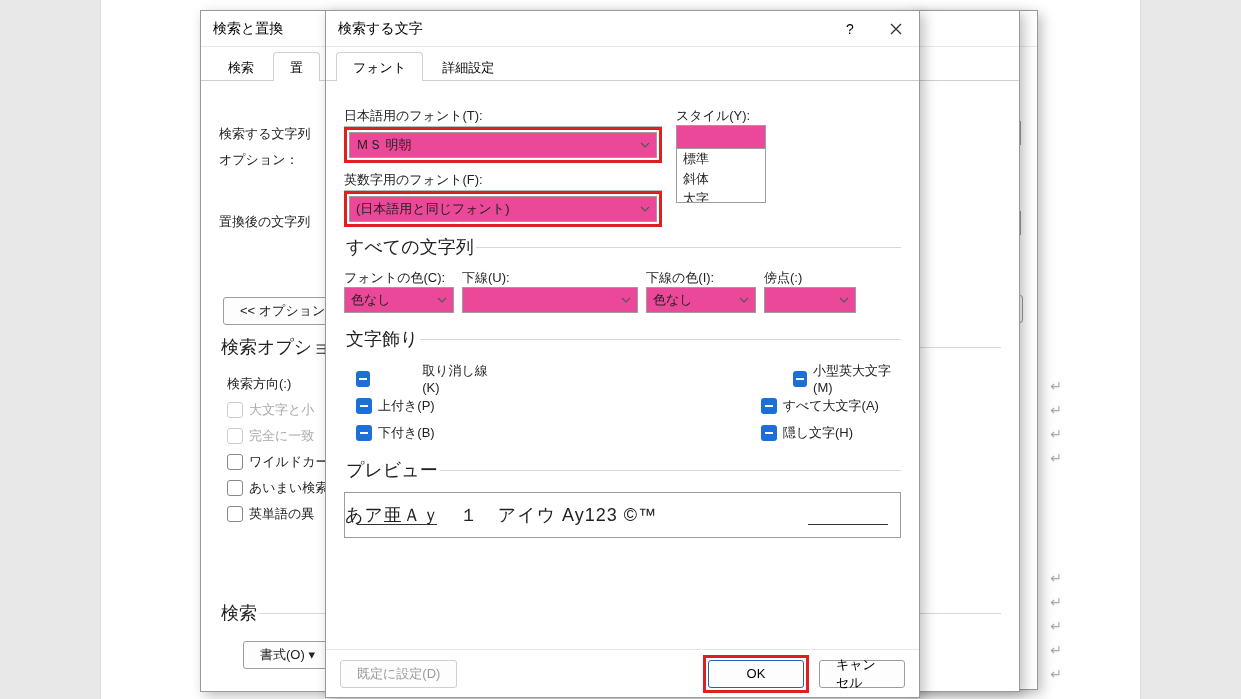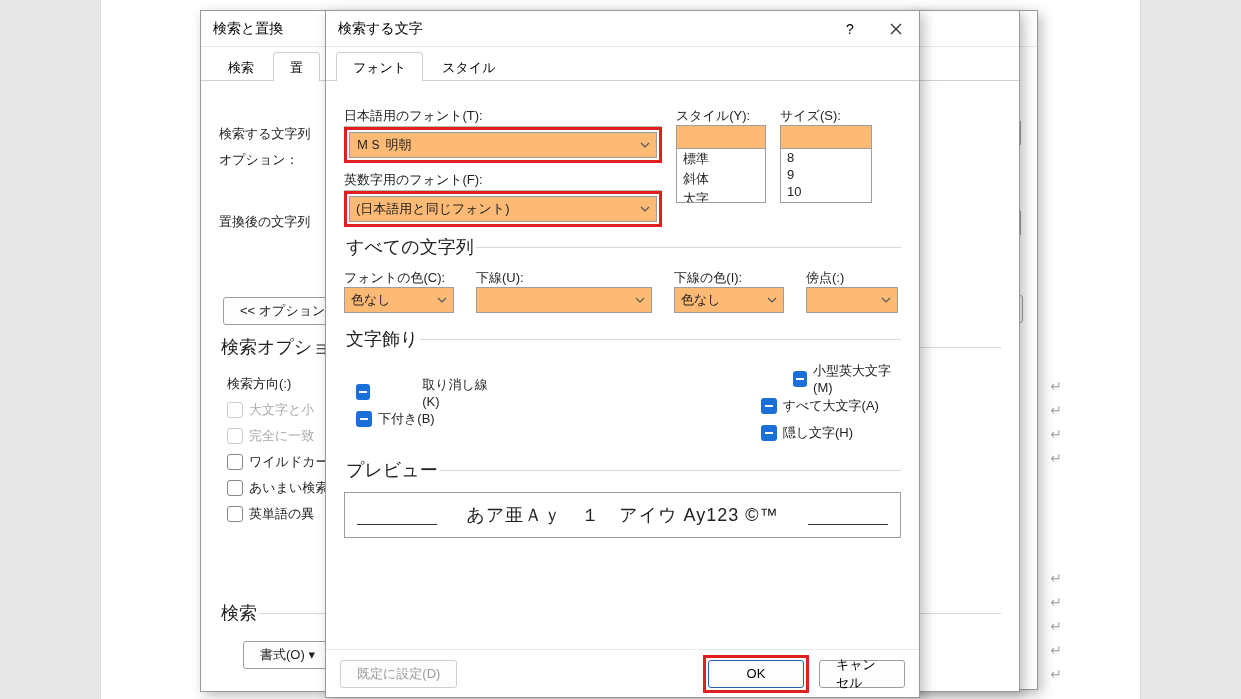--- a/index.html
+++ b/index.html
@@ -14,35 +14,35 @@
   .titlebar .spacer { flex: 1; }
   .titlebar .btn-help, .titlebar .btn-close { width: 46px; height: 36px; display: flex; align-items: center; justify-content: center; font-size: 14px; }
   .btn-close svg { width: 12px; height: 12px; }
 
   .tabrow { display: flex; align-items: flex-end; height: 34px; padding: 0 10px; border-bottom: 1px solid #d0d0d0; gap: 2px; }
   .tab { padding: 6px 16px 4px 16px; font-size: 13px; border: 1px solid transparent; border-bottom: none; position: relative; top: 1px; }
   .tab.active { background: #fff; border-color: #d0d0d0; border-radius: 4px 4px 0 0; }
   .body-pad { padding: 14px 18px 6px 18px; font-size: 13px; color: #222; }
 
   .label { font-size: 13px; color: #222; }
-  .ctrl { border: 1px solid #9d9d9d; height: 26px; background: #fdba74; display: flex; align-items: center; padding: 0 6px; font-size: 13px; }
+  .ctrl { border: 1px solid #9d9d9d; height: 26px; background: #ec4899; display: flex; align-items: center; padding: 0 6px; font-size: 13px; }
   .ctrl .chev { margin-left: auto; }
   .chev svg { width: 10px; height: 6px; display: block; }
   .listbox { border: 1px solid #9d9d9d; font-size: 13px; background: #fff; overflow: hidden; }
   .listbox .row { padding: 1px 6px; }
   .btn { border: 1px solid #9d9d9d; background: #fdfdfd; height: 28px; padding: 0 16px; font-size: 13px; display: inline-flex; align-items: center; justify-content: center; border-radius: 3px; }
   .btn.disabled { color: #9a9a9a; border-color: #cfcfcf; }
   .red-box { border: 3px solid #e02020; padding: 2px; }
   .tri-chk { width: 16px; height: 16px; border-radius: 3px; background: #1a6fd8; display: inline-flex; align-items: center; justify-content: center; margin-right: 6px; vertical-align: -3px; }
   .tri-chk span { width: 8px; height: 2px; background: #fff; display: block; }
   .chk { width: 16px; height: 16px; border: 1px solid #888; border-radius: 3px; display: inline-block; margin-right: 6px; vertical-align: -3px; background: #fff; }
   .fs-legend { font-size: 18px; }
   fieldset { border: 1px solid #d8d8d8; border-left: none; border-right: none; border-bottom: none; margin: 0; padding: 10px 0 6px 0; }
   .row-flex { display: flex; align-items: center; }
-  .preview-box { border: 1px solid #9d9d9d; height: 46px; display: flex; align-items: center; justify-content: center; font-family: "MS Mincho","ＭＳ 明朝",serif; font-size: 18px; letter-spacing: 1px; position: relative; }
+  .preview-box { border: 1px solid #9d9d9d; height: 46px; display: flex; align-items: center; font-family: "MS Mincho","ＭＳ 明朝",serif; font-size: 18px; letter-spacing: 1px; position: relative; }
   .preview-line-l, .preview-line-r { position: absolute; bottom: 12px; width: 80px; height: 1px; background: #333; }
   .preview-line-l { left: 12px; }
   .preview-line-r { right: 12px; }
 
   .combo-sm { border: 1px solid #9d9d9d; width: 24px; height: 24px; display: inline-flex; align-items: center; justify-content: center; background: #fff; }
   .d-back1 { left: 200px; top: 10px; width: 820px; height: 682px; }
   .d-front { left: 325px; top: 10px; width: 595px; height: 688px; }
 
   .footer { position: absolute; left: 0; right: 0; bottom: 0; height: 48px; display: flex; align-items: center; padding: 0 14px; gap: 10px; border-top: 1px solid #e8e8e8; }
   .footer .spacer { flex: 1; }
@@ -162,21 +162,21 @@
     <div class="spacer"></div>
     <div class="btn-help">?</div>
     <div class="btn-close">
       <svg viewBox="0 0 12 12">
           <path d="M1 1 L11 11 M11 1 L1 11" stroke="#333" stroke-width="1.4"></path>
         </svg>
     </div>
   </div>
   <div class="tabrow">
     <div class="tab active">フォント</div>
-    <div class="tab">スタイル</div>
+    <div class="tab">詳細設定</div>
   </div>
 
   <div class="body-pad" style="padding-top:26px;">
 
     <div class="row-flex" style="align-items:flex-start; gap:14px;">
       <div style="width:318px;">
         <div class="label" style="border-bottom:1px solid #bbb; padding-bottom:1px;">日本語用のフォント(T):</div>
         <div class="red-box">
           <div class="ctrl">
             <span>ＭＳ 明朝</span>
@@ -204,35 +204,26 @@
       <div style="width:90px;">
         <div class="label">スタイル(Y):</div>
         <div class="ctrl" style="height:24px;"></div>
         <div class="listbox" style="height:54px; border-top:none;">
           <div class="row">標準</div>
           <div class="row">斜体</div>
           <div class="row">太字</div>
         </div>
       </div>
 
-      <div style="width:92px;">
-        <div class="label">サイズ(S):</div>
-        <div class="ctrl" style="height:24px;"></div>
-        <div class="listbox" style="height:54px; border-top:none;">
-          <div class="row">8</div>
-          <div class="row">9</div>
-          <div class="row">10</div>
-        </div>
-      </div>
     </div>
 
     <div style="height:8px;"></div>
     <fieldset>
       <legend class="fs-legend">すべての文字列</legend>
-      <div class="row-flex" style="gap:22px">
+      <div class="row-flex" style="gap:8px">
 
         <div style="width:110px;">
           <div class="label">フォントの色(C):</div>
           <div class="ctrl">
             <span>色なし</span>
             <span class="chev">
                 <svg viewBox="0 0 10 6">
                   <path d="M1 1 L5 5 L9 1" fill="none" stroke="#555" stroke-width="1.2"></path>
                 </svg>
               </span>
@@ -279,20 +270,26 @@
     <div style="height:8px;"></div>
     <fieldset>
       <legend class="fs-legend">文字飾り</legend>
       <div class="row-flex" style="gap:50px; padding:4px 0 2px 12px;">
         <div>
           <div class="row-flex" style="height:27px;gap:46px;">
               <span class="tri-chk">
                 <span></span>
               </span>
               <span class="label">取り消し線(K)</span>
+            </div>
+          <div class="row-flex" style="height:27px;">
+              <span class="tri-chk">
+                <span></span>
+              </span>
+              <span class="label">上付き(P)</span>
             </div>
           <div class="row-flex" style="height:27px;">
               <span class="tri-chk">
                 <span></span>
               </span>
               <span class="label">下付き(B)</span>
             </div>
         </div>
         <div style="width:178px;"></div>
         <div>

